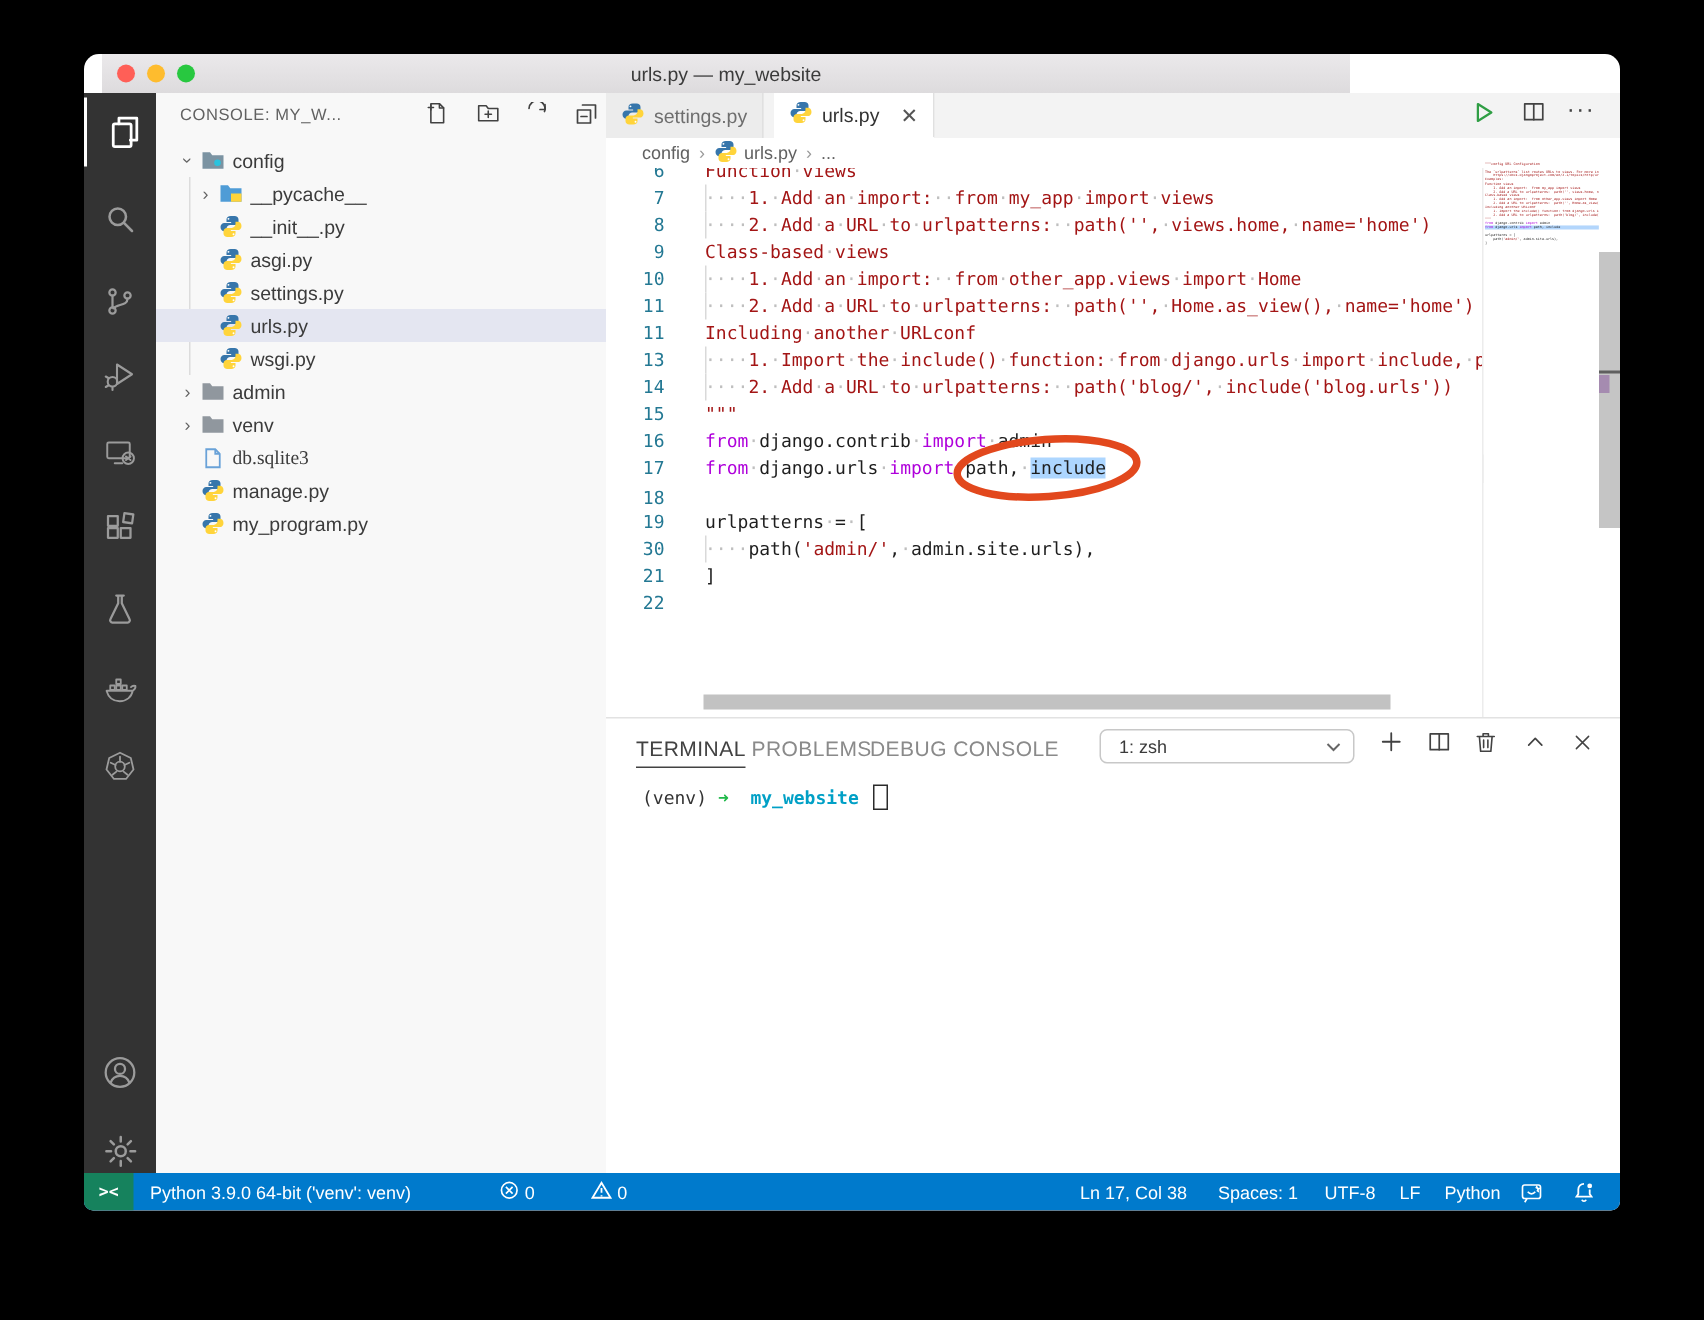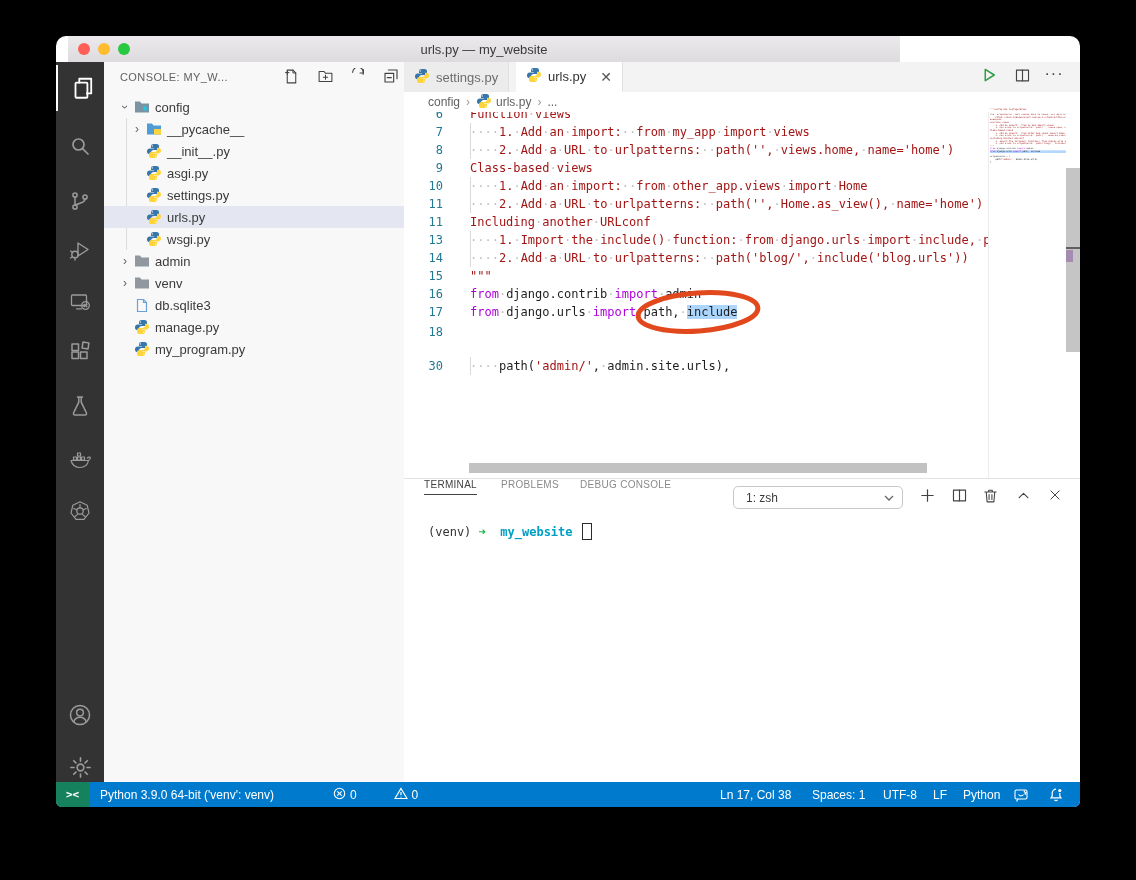--- a/index.html
+++ b/index.html
@@ -63,21 +63,21 @@
             font-size:7.5px;white-space:pre}
   .mm-line{height:8.8px;line-height:8.8px;overflow:hidden}
   .mm-line.hlrow{background:#b3d6fc}
   
   #vscroll{left:1010px;top:132px;width:14px;height:184px;background:#c5c5c5}
   #vmark1{left:1010px;top:211px;width:14px;height:2px;background:#5f5f5f}
   #vmark2{left:1010px;top:214px;width:7px;height:12px;background:#a58bb0}
   #hscroll{left:413px;top:427px;width:458px;height:10px;background:#c2c2c2}
   
   #panel{left:348px;top:442px;width:676px;height:304px;background:#fff;border-top:1px solid #e2e2e2}
-  .ptab{top:0;font-size:10px;letter-spacing:.3px;color:#8a8a8a;padding-bottom:4px}
+  .ptab{top:12px;font-size:14px;letter-spacing:.3px;color:#8a8a8a;padding-bottom:4px}
   .ptab.active{color:#424242;border-bottom:1px solid #424242}
   #shell-select{left:329px;top:7px;width:170px;height:23px;border:1px solid #c8c8c8;border-radius:5px;
                 box-sizing:border-box;display:flex;align-items:center;font-size:12px;color:#3b3b3b;background:#fff}
   #shell-select .val{margin-left:12px;flex:1}
   #shell-select .dd{margin-right:8px;color:#666}
   .pn-act{top:5px;width:26px;height:26px;display:flex;align-items:center;justify-content:center;color:#424242}
   #term{left:24px;top:44px;font-family:"DejaVu Sans Mono",monospace;font-size:12px;white-space:pre;display:flex;align-items:center}
   .t-venv{color:#333}
   .t-arrow{font-weight:bold}
   .t-cwd{font-weight:bold}
@@ -272,21 +272,21 @@
               <path fill="#ffd43b" d="M8.1 15c1.8 0 2.9-.9 2.9-2.3V11H7.9v-.6h4.5c1.5 0 2.6-1.1 2.6-2.8 0-1.8-1.1-2.8-2.6-2.8H11v1.6C11 7.9 9.8 9 8.4 9H5.2C4 9 3 10 3 11.2v1.5C3 14.1 4.1 15 5.6 15z"></path>
               <circle cx="6.3" cy="2.9" r=".65" fill="#fff"></circle>
               <circle cx="9.7" cy="13.1" r=".65" fill="#fff"></circle>
             </svg></span><span>wsgi.py</span></div>
         <div class="row a" style="top: 154px;"><span style="width:13px;display:inline-block"></span><span class="chev">›</span><span class="ticon"><svg width="16" height="14" viewBox="0 0 16 14">
               <path fill="#90979e" d="M1 1.5h5l1.5 2H15v9H1z"></path>
             </svg></span><span>admin</span></div>
         <div class="row a" style="top: 176px;"><span style="width:13px;display:inline-block"></span><span class="chev">›</span><span class="ticon"><svg width="16" height="14" viewBox="0 0 16 14">
               <path fill="#90979e" d="M1 1.5h5l1.5 2H15v9H1z"></path>
             </svg></span><span>venv</span></div>
-        <div class="row a" style="top: 198px;"><span style="width:13px;display:inline-block"></span><span class="chev"> </span><span class="ticon"><svg width="14" height="15" viewBox="0 0 14 15" fill="none" stroke="#6aa2d8" stroke-width="1.2">
+        <div class="row a" style="top: 198px; font-family: Liberation Serif, serif;"><span style="width:13px;display:inline-block"></span><span class="chev"> </span><span class="ticon"><svg width="14" height="15" viewBox="0 0 14 15" fill="none" stroke="#6aa2d8" stroke-width="1.2">
               <path d="M2.5 1.5h6l3 3v9h-9z"></path>
               <path d="M8.5 1.5v3h3"></path>
             </svg></span><span>db.sqlite3</span></div>
         <div class="row a" style="top: 220px;"><span style="width:13px;display:inline-block"></span><span class="chev"> </span><span class="ticon"><svg width="16" height="16" viewBox="0 0 16 16">
               <path fill="#3776ab" d="M7.9 1C6.1 1 5 1.9 5 3.3V5h3.1v.6H3.6C2.1 5.6 1 6.7 1 8.4c0 1.8 1.1 2.8 2.6 2.8H5V9.4C5 8 6.2 7 7.6 7h3.2c1.2 0 2.2-1 2.2-2.2V3.3C13 1.9 11.9 1 10.4 1z"></path>
               <path fill="#ffd43b" d="M8.1 15c1.8 0 2.9-.9 2.9-2.3V11H7.9v-.6h4.5c1.5 0 2.6-1.1 2.6-2.8 0-1.8-1.1-2.8-2.6-2.8H11v1.6C11 7.9 9.8 9 8.4 9H5.2C4 9 3 10 3 11.2v1.5C3 14.1 4.1 15 5.6 15z"></path>
               <circle cx="6.3" cy="2.9" r=".65" fill="#fff"></circle>
               <circle cx="9.7" cy="13.1" r=".65" fill="#fff"></circle>
             </svg></span><span>manage.py</span></div>
         <div class="row a" style="top: 242px;"><span style="width:13px;display:inline-block"></span><span class="chev"> </span><span class="ticon"><svg width="16" height="16" viewBox="0 0 16 16">
@@ -357,21 +357,24 @@
       <div class="code-row a" style="top: 47px;"><span class="ln">9</span><span class="lc"><span class="doc">Class-based<span class="ws">·</span>views</span></span></div>
       <div class="code-row a" style="top: 65px;"><span class="ln">10</span><span class="lc indent"><span class="doc"><span class="ws">·</span><span class="ws">·</span><span class="ws">·</span><span class="ws">·</span>1.<span class="ws">·</span>Add<span class="ws">·</span>an<span class="ws">·</span>import:<span class="ws">·</span><span class="ws">·</span>from<span class="ws">·</span>other_app.views<span class="ws">·</span>import<span class="ws">·</span>Home</span></span></div>
       <div class="code-row a" style="top: 83px;"><span class="ln">11</span><span class="lc indent"><span class="doc"><span class="ws">·</span><span class="ws">·</span><span class="ws">·</span><span class="ws">·</span>2.<span class="ws">·</span>Add<span class="ws">·</span>a<span class="ws">·</span>URL<span class="ws">·</span>to<span class="ws">·</span>urlpatterns:<span class="ws">·</span><span class="ws">·</span>path('',<span class="ws">·</span>Home.as_view(),<span class="ws">·</span>name='home')</span></span></div>
       <div class="code-row a" style="top: 101px;"><span class="ln">11</span><span class="lc"><span class="doc">Including<span class="ws">·</span>another<span class="ws">·</span>URLconf</span></span></div>
       <div class="code-row a" style="top: 119px;"><span class="ln">13</span><span class="lc indent"><span class="doc"><span class="ws">·</span><span class="ws">·</span><span class="ws">·</span><span class="ws">·</span>1.<span class="ws">·</span>Import<span class="ws">·</span>the<span class="ws">·</span>include()<span class="ws">·</span>function:<span class="ws">·</span>from<span class="ws">·</span>django.urls<span class="ws">·</span>import<span class="ws">·</span>include,<span class="ws">·</span>path</span></span></div>
       <div class="code-row a" style="top: 137px;"><span class="ln">14</span><span class="lc indent"><span class="doc"><span class="ws">·</span><span class="ws">·</span><span class="ws">·</span><span class="ws">·</span>2.<span class="ws">·</span>Add<span class="ws">·</span>a<span class="ws">·</span>URL<span class="ws">·</span>to<span class="ws">·</span>urlpatterns:<span class="ws">·</span><span class="ws">·</span>path('blog/',<span class="ws">·</span>include('blog.urls'))</span></span></div>
       <div class="code-row a" style="top: 155px;"><span class="ln">15</span><span class="lc"><span class="doc">"""</span></span></div>
       <div class="code-row a" style="top: 173px;"><span class="ln">16</span><span class="lc"><span class="kw">from</span><span class="plain"><span class="ws">·</span>django.contrib<span class="ws">·</span></span><span class="kw">import</span><span class="plain"><span class="ws">·</span>admin</span></span></div>
       <div class="code-row a" style="top: 191px;"><span class="ln">17</span><span class="lc"><span class="kw">from</span><span class="plain"><span class="ws">·</span>django.urls<span class="ws">·</span></span><span class="kw">import</span><span class="plain"><span class="ws">·</span>path,<span class="ws">·</span></span><span class="hl">include</span></span></div>
       <div class="code-row a" style="top: 211px;"><span class="ln">18</span><span class="lc"></span></div>
+      <div class="code-row a" style="top: 227px;"><span class="ln">19</span><span class="lc"><span class="plain">urlpatterns<span class="ws">·</span>=<span class="ws">·</span>[</span></span></div>
       <div class="code-row a" style="top: 245px;"><span class="ln">30</span><span class="lc indent"><span class="plain"><span class="ws">·</span><span class="ws">·</span><span class="ws">·</span><span class="ws">·</span>path(</span><span class="str">'admin/'</span><span class="plain">,<span class="ws">·</span>admin.site.urls),</span></span></div>
+      <div class="code-row a" style="top: 263px;"><span class="ln">21</span><span class="lc"><span class="plain">]</span></span></div>
+      <div class="code-row a" style="top: 281px;"><span class="ln">22</span><span class="lc"></span></div>
     </div>
 
   <svg id="annot" class="a" width="140" height="52">
     <ellipse cx="70" cy="26" rx="60" ry="19" fill="none" stroke="#e2481d" stroke-width="5" stroke-linecap="round" transform="rotate(-4 70 26)"></ellipse>
   </svg>
 
   <div id="mm-border" class="a"></div>
   <div id="minimap" class="a">
       <div id="mm-inner"><div class="mm-line"><span class="doc">"""config URL Configuration</span></div><div class="mm-line"> </div><div class="mm-line"><span class="doc">The `urlpatterns` list routes URLs to views. For more information please see:</span></div><div class="mm-line"><span class="doc">    https://docs.djangoproject.com/en/3.1/topics/http/urls/</span></div><div class="mm-line"><span class="doc">Examples:</span></div><div class="mm-line"><span class="doc">Function views</span></div><div class="mm-line"><span class="doc">    1. Add an import:  from my_app import views</span></div><div class="mm-line"><span class="doc">    2. Add a URL to urlpatterns:  path('', views.home, name='home')</span></div><div class="mm-line"><span class="doc">Class-based views</span></div><div class="mm-line"><span class="doc">    1. Add an import:  from other_app.views import Home</span></div><div class="mm-line"><span class="doc">    2. Add a URL to urlpatterns:  path('', Home.as_view(), name='home')</span></div><div class="mm-line"><span class="doc">Including another URLconf</span></div><div class="mm-line"><span class="doc">    1. Import the include() function: from django.urls import include, path</span></div><div class="mm-line"><span class="doc">    2. Add a URL to urlpatterns:  path('blog/', include('blog.urls'))</span></div><div class="mm-line"><span class="doc">"""</span></div><div class="mm-line"><span class="kw">from</span><span class="plain"> django.contrib </span><span class="kw">import</span><span class="plain"> admin</span></div><div class="mm-line hlrow"><span class="kw">from</span><span class="plain"> django.urls </span><span class="kw">import</span><span class="plain"> path, </span><span class="plain">include</span></div><div class="mm-line"> </div><div class="mm-line"><span class="plain">urlpatterns = [</span></div><div class="mm-line"><span class="plain">    path(</span><span class="str">'admin/'</span><span class="plain">, admin.site.urls),</span></div><div class="mm-line"><span class="plain">]</span></div><div class="mm-line"> </div></div>
     </div>

